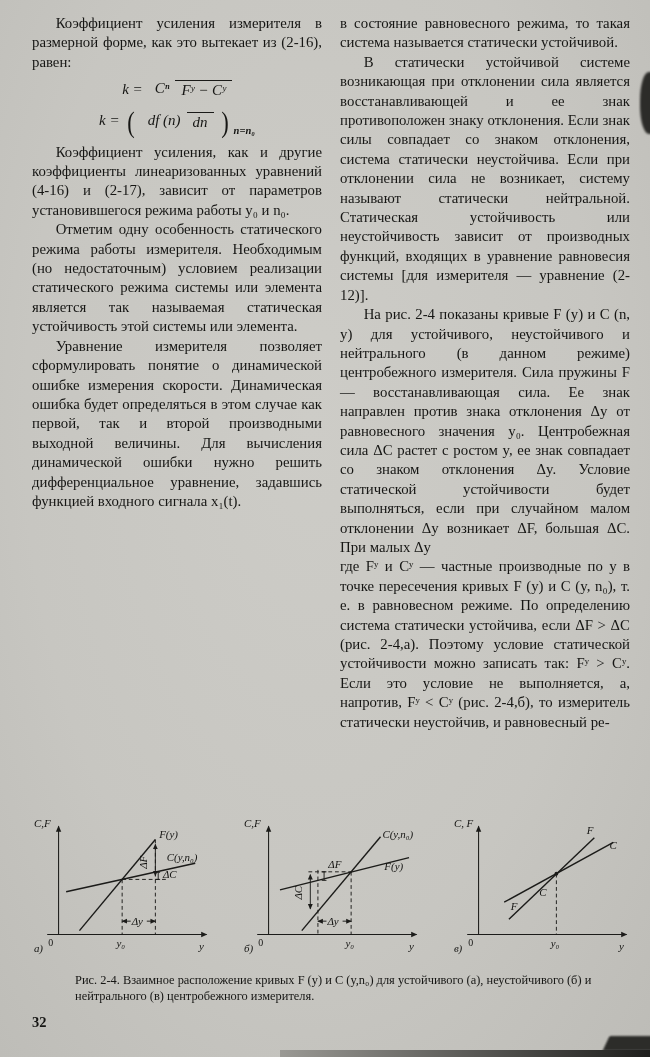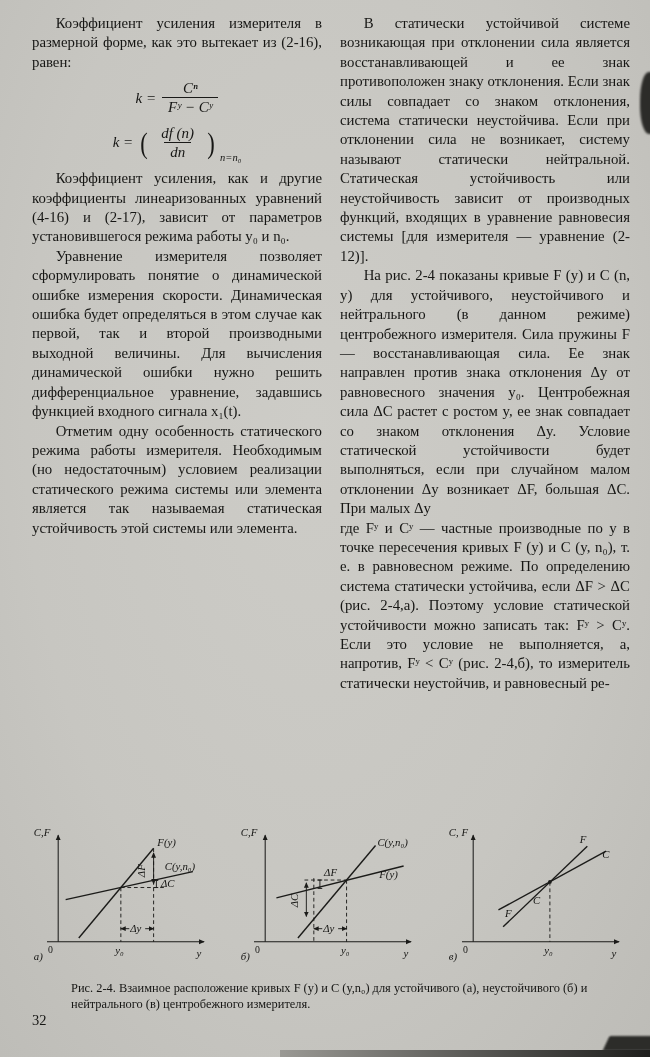--- a/index.html
+++ b/index.html
@@ -5,50 +5,50 @@
   html,body{margin:0;padding:0;}
   body{
     width:650px;height:1057px;overflow:hidden;
     background:#c9c8c3;
     font-family:"Liberation Serif","DejaVu Serif",serif;
     color:#161614;
   }
   .page{
     position:relative;box-sizing:border-box;
     width:650px;height:1057px;
-    padding:14px 20px 0 32px;
+    padding:14px 12px 0 32px;
     background:radial-gradient(ellipse at 48% 40%, #cdccc7 0%, #c7c6c1 60%, #bdbcb7 100%);
   }
   .columns{display:flex;gap:18px;height:796px;overflow:hidden;}
   .col{width:290px;text-align:justify;font-size:14.8px;line-height:19.4px;}
   .col p{margin:0;}
   .col p.ind{text-indent:1.6em;}
   .formula{
     display:flex;justify-content:center;align-items:center;gap:6px;
     margin:8px 0;font-size:15px;font-style:italic;
   }
-  .frac{display:inline-flex;flex-direction:column;align-items:center;line-height:1.15;font-family:Liberation Serif, serif;}
+  .frac{display:inline-flex;flex-direction:row;line-height:1.15;font-family:Liberation Serif, serif;}
   .frac .num{padding:0 6px;}
   .frac .den{border-top:1.2px solid #1a1a18;padding:1px 6px 0;}
   .paren{font-style:normal;font-size:30px;line-height:0.9;font-weight:400;transform:scaleX(.75);}
-  .fsub{font-size:10.5px;align-self:flex-end;transform:translateY(6px);margin-left:-2px;}
-  .figures{display:flex;justify-content:center;gap:24px;margin-top:10px;}
+  .fsub{font-size:10.5px;align-self:flex-end;transform:translateY(6px);margin-left:-2px;font-weight:bold;}
+  .figures{display:flex;justify-content:center;gap:24px;margin-top:2px;}
   .plot{width:190px;height:150px;}
   .plot line{stroke:#1b1b19;stroke-width:1.1;fill:none;}
   .plot .curve{stroke-width:1.5;}
   .plot .dash{stroke-dasharray:4 3;stroke-width:1;}
   .plot .dim{stroke-width:1;}
   .plot .br{stroke:#1b1b19;stroke-width:1;fill:none;}
   .plot text{font-family:"Liberation Serif","DejaVu Serif",serif;font-size:11.5px;font-style:italic;fill:#141412;}
   .plot .lbl-sm{font-size:10.5px;font-style:normal;}
   .caption{
     width:520px;margin:10px auto 0;
     font-size:12.4px;line-height:16px;
   }
-  .pagenum{font-size:14.5px;font-weight:normal;}
+  .pagenum{margin-top:10px;font-size:14.5px;font-weight:bold;}
   .artifact{position:absolute;background:#2c2c29;}
   .art-right-blob{right:-5px;top:72px;width:15px;height:62px;border-radius:60% 0 0 60%/45% 0 0 45%;filter:blur(1px);}
   .art-corner{right:0;bottom:6px;width:52px;height:15px;transform:skew(-25deg) translateX(8px);filter:blur(1px);}
   .art-bottom{left:280px;right:0;bottom:0;height:7px;background:linear-gradient(to right,#9a9994,#1e1e1c);}
 </style>
 </head>
 <body>
 
 <div class="page">
 
@@ -71,25 +71,26 @@
         <span class="paren">(</span>
         <span class="frac">
           <span class="num">df (n)</span>
           <span class="den">dn</span>
         </span>
         <span class="paren">)</span>
         <span class="fsub">n=n₀</span>
       </div>
 
       <p class="ind">Коэффициент усиления, как и другие коэффициенты линеаризованных уравнений (4-16) и (2-17), зависит от параметров установившегося режима работы y₀ и n₀.</p>
+      <p class="ind">Отметим одну особенность статического режима работы измерителя. Необходимым (но недостаточным) условием реализации статического режима системы или элемента является так называемая статическая устойчивость этой системы или элемента.</p>
       <p class="ind">Уравнение измерителя позволяет сформулировать понятие о динамической ошибке измерения скорости. Динамическая ошибка будет определяться в этом случае как первой, так и второй производными выходной величины. Для вычисления динамической ошибки нужно решить дифференциальное уравнение, задавшись функцией входного сигнала x₁(t).</p>
-      <p class="ind">Отметим одну особенность статического режима работы измерителя. Необходимым (но недостаточным) условием реализации статического режима системы или элемента является так называемая статическая устойчивость этой системы или элемента.</p>
     </div>
 
     <div class="col">
+      <p>в состояние равновесного режима, то такая система называется статически устойчивой.</p>
       <p class="ind">В статически устойчивой системе возникающая при отклонении сила является восстанавливающей и ее знак противоположен знаку отклонения. Если знак силы совпадает со знаком отклонения, система статически неустойчива. Если при отклонении сила не возникает, систему называют статически нейтральной. Статическая устойчивость или неустойчивость зависит от производных функций, входящих в уравнение равновесия системы [для измерителя — уравнение (2-12)].</p>
       <p class="ind">На рис. 2-4 показаны кривые F (y) и C (n, y) для устойчивого, неустойчивого и нейтрального (в данном режиме) центробежного измерителя. Сила пружины F — восстанавливающая сила. Ее знак направлен против знака отклонения Δy от равновесного значения y₀. Центробежная сила ΔC растет с ростом y, ее знак совпадает со знаком отклонения Δy. Условие статической устойчивости будет выполняться, если при случайном малом отклонении Δy возникает ΔF, большая ΔC. При малых Δy</p>
 
 
       <p>где Fʸ и Cʸ — частные производные по y в точке пересечения кривых F (y) и C (y, n₀), т. е. в равновесном режиме. По определению система статически устойчива, если ΔF &gt; ΔC (рис. 2-4,а). Поэтому условие статической устойчивости можно записать так: Fʸ &gt; Cʸ. Если это условие не выполняется, а, напротив, Fʸ &lt; Cʸ (рис. 2-4,б), то измеритель статически неустойчив, и равновесный ре-</p>
     </div>
   </div>
 
   <svg width="0" height="0" style="position:absolute">
     <defs>

